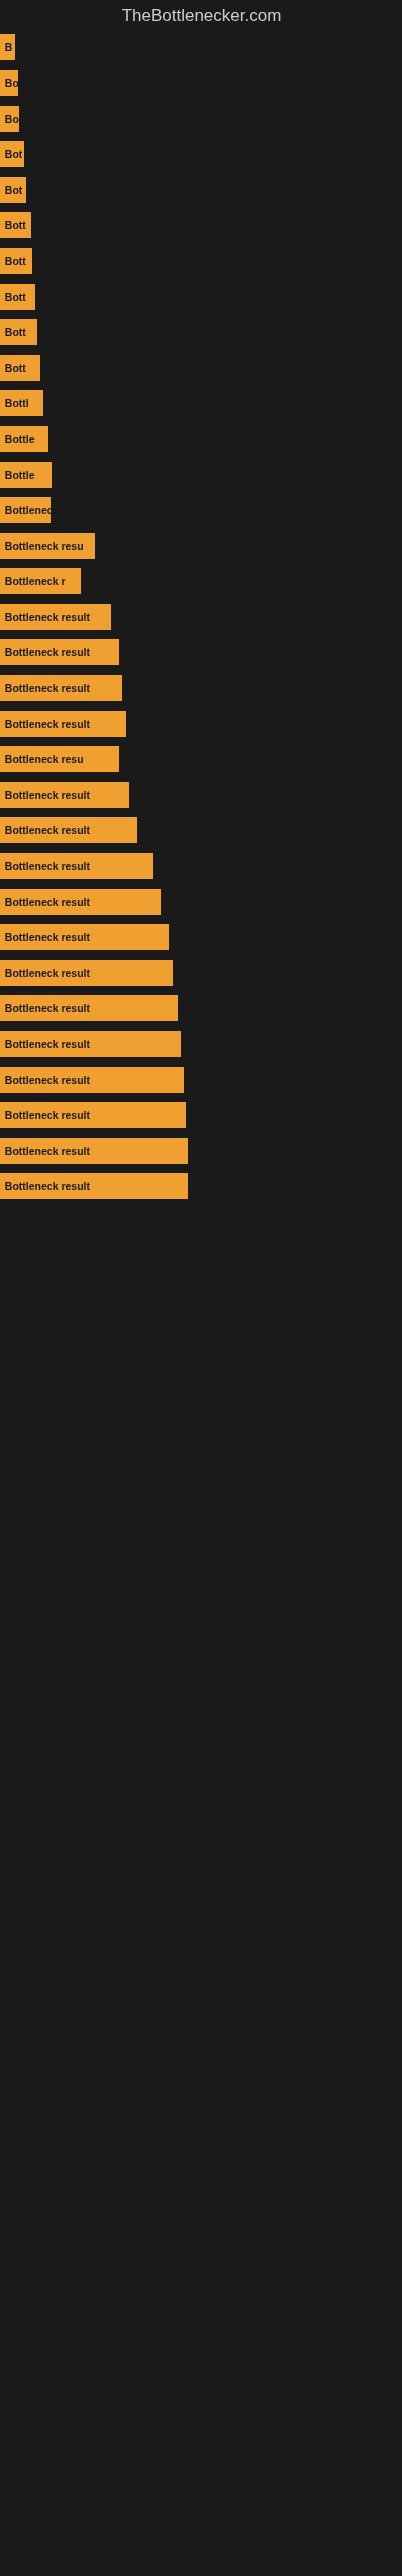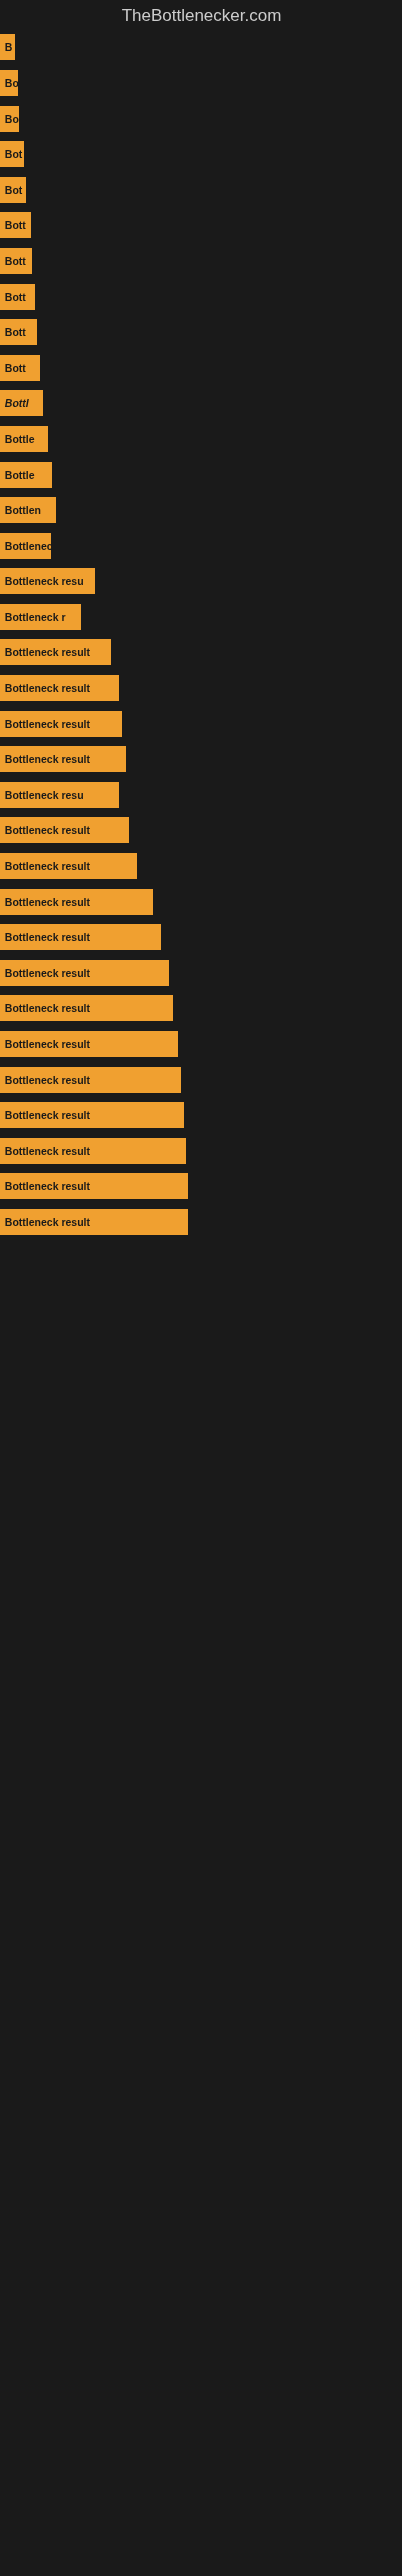--- a/index.html
+++ b/index.html
@@ -71,30 +71,27 @@
     <div class="bar-container">
       <div class="bar" style="width: 35px;">Bott</div>
     </div>
     <div class="bar-container">
       <div class="bar" style="width: 37px;">Bott</div>
     </div>
     <div class="bar-container">
       <div class="bar" style="width: 40px;">Bott</div>
     </div>
     <div class="bar-container">
-      <div class="bar" style="width: 43px; font-style: italic;">Bottl</div>
+      <div class="bar" style="width: 43px;">Bottl</div>
     </div>
     <div class="bar-container">
       <div class="bar" style="width: 48px;">Bottle</div>
     </div>
     <div class="bar-container">
       <div class="bar" style="width: 52px;">Bottle</div>
-    </div>
-    <div class="bar-container">
-      <div class="bar" style="width: 56px;">Bottlen</div>
     </div>
     <div class="bar-container">
       <div class="bar" style="width: 51px;">Bottleneck</div>
     </div>
     <div class="bar-container">
       <div class="bar" style="width: 95px;">Bottleneck resu</div>
     </div>
     <div class="bar-container">
       <div class="bar" style="width: 81px;">Bottleneck r</div>
     </div>

